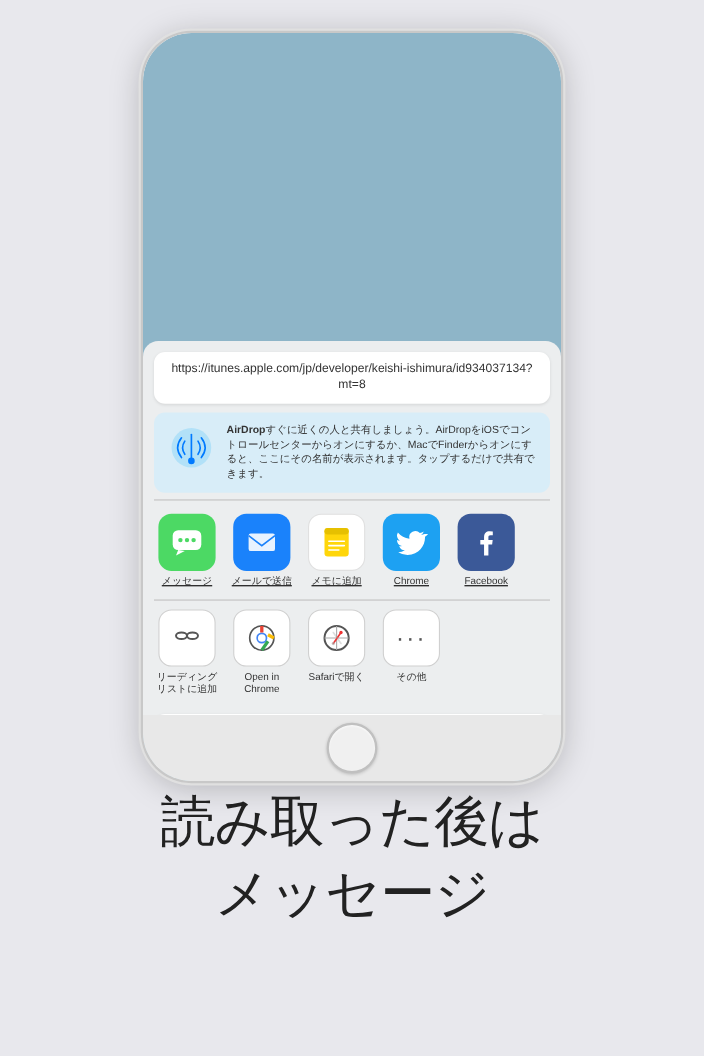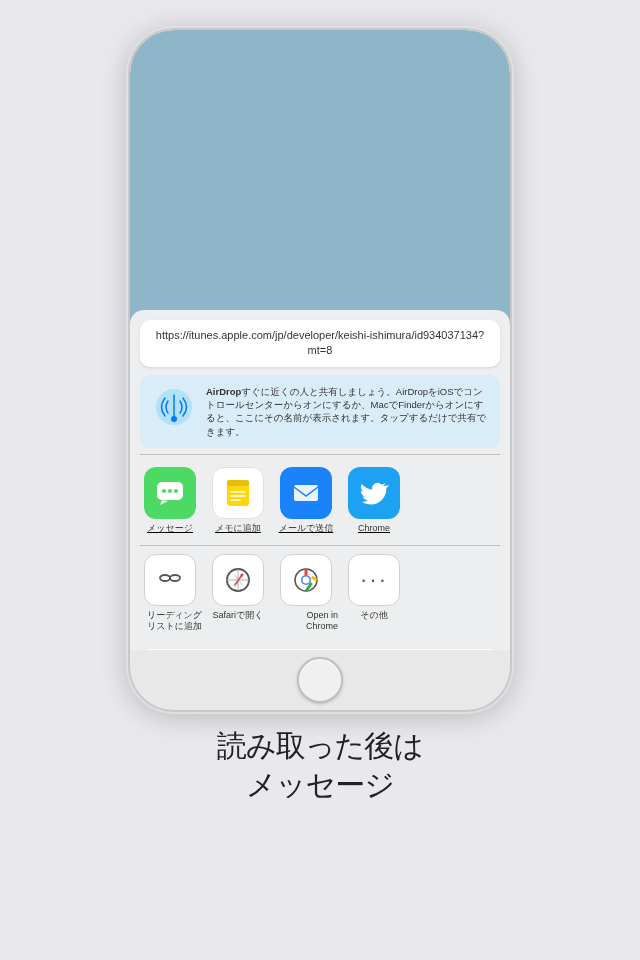--- a/index.html
+++ b/index.html
@@ -183,21 +183,21 @@
       display: flex;
       align-items: center;
       justify-content: center;
       font-size: 22px;
       color: #555;
     }
 
     .action-label {
       font-size: 9px;
       color: #333;
-      text-align: right;
+      text-align: center;
       line-height: 1.3;
     }
 
     
     .cancel-btn {
       margin: 4px 10px 10px 10px;
       background: white;
       border-radius: 10px;
       padding: 14px;
       text-align: center;
@@ -224,23 +224,23 @@
       width: 46px;
       height: 46px;
       border-radius: 50%;
       border: 2px solid #c0c0c0;
       background: #f0f0f0;
       box-shadow: 0 1px 3px rgba(0,0,0,0.2), inset 0 1px 2px rgba(255,255,255,0.8);
     }
 
     
     .bottom-text {
-      margin-top: 16px;
-      text-align: center;
-      font-size: 30px;
+      margin-top: 5px;
+      text-align: center;
+      font-size: 50px;
       font-weight: 300;
       color: #222;
       line-height: 1.3;
       letter-spacing: -1px;
     }
   </style>
 </head>
 <body>
 
 <div class="phone-frame">
@@ -278,100 +278,108 @@
                 <path d="M8 23 L6 28 L14 24" fill="white"></path>
                 <circle cx="10" cy="14" r="2" fill="#4cd964"></circle>
                 <circle cx="16" cy="14" r="2" fill="#4cd964"></circle>
                 <circle cx="22" cy="14" r="2" fill="#4cd964"></circle>
               </svg>
             </div>
             <div class="app-label">メッセージ</div>
           </div>
 
           <div class="app-item">
+            <div class="app-icon icon-mail">
+              <svg width="32" height="32" viewBox="0 0 32 32" fill="none">
+                <rect x="4" y="8" width="24" height="16" rx="2" fill="white" opacity="0.9"></rect>
+                <path d="M4 10 L16 19 L28 10" stroke="#1a82fb" stroke-width="1.5" fill="none"></path>
+              </svg>
+            </div>
+            <div class="app-label">メールで送信</div>
+          </div>
+
+          <div class="app-item">
             <div class="app-icon icon-notes">
               <svg width="32" height="32" viewBox="0 0 32 32" fill="none">
                 <rect x="5" y="3" width="22" height="26" rx="3" fill="#ffd60a"></rect>
                 <rect x="5" y="3" width="22" height="6" rx="3" fill="#e6c000"></rect>
                 <line x1="9" y1="15" x2="23" y2="15" stroke="white" stroke-width="1.5" stroke-linecap="round"></line>
                 <line x1="9" y1="19" x2="23" y2="19" stroke="white" stroke-width="1.5" stroke-linecap="round"></line>
                 <line x1="9" y1="23" x2="18" y2="23" stroke="white" stroke-width="1.5" stroke-linecap="round"></line>
               </svg>
             </div>
             <div class="app-label">メモに追加</div>
           </div>
 
           <div class="app-item">
-            <div class="app-icon icon-mail">
-              <svg width="32" height="32" viewBox="0 0 32 32" fill="none">
-                <rect x="4" y="8" width="24" height="16" rx="2" fill="white" opacity="0.9"></rect>
-                <path d="M4 10 L16 19 L28 10" stroke="#1a82fb" stroke-width="1.5" fill="none"></path>
-              </svg>
-            </div>
-            <div class="app-label">メールで送信</div>
-          </div>
-
-          <div class="app-item">
             <div class="app-icon icon-twitter">
               <svg width="32" height="32" viewBox="0 0 32 32" fill="none">
                 <path d="M28 8.5c-1 .44-2.07.74-3.2.87a5.6 5.6 0 0 0 2.45-3.09 11.17 11.17 0 0 1-3.54 1.35 5.57 5.57 0 0 0-9.5 5.07A15.8 15.8 0 0 1 3.7 7.1a5.57 5.57 0 0 0 1.72 7.43 5.55 5.55 0 0 1-2.52-.7v.07a5.57 5.57 0 0 0 4.47 5.46 5.6 5.6 0 0 1-2.51.1 5.57 5.57 0 0 0 5.2 3.86A11.17 11.17 0 0 1 4 25.06 15.76 15.76 0 0 0 12.54 27.5c10.25 0 15.86-8.5 15.86-15.87l-.02-.72A11.3 11.3 0 0 0 31.2 8.5h-3.2z" fill="white"></path>
               </svg>
             </div>
             <div class="app-label">Chrome</div>
           </div>
 
+          <div class="app-item">
+            <div class="app-icon icon-facebook">
+              <svg width="32" height="32" viewBox="0 0 32 32" fill="none">
+                <path d="M18 28V18h3.4l.5-4H18v-2.5c0-1.15.32-1.94 1.97-1.94H22V6.15A26.6 26.6 0 0 0 19.1 6c-3 0-5.05 1.83-5.05 5.19V14h-3.4v4h3.4v10H18z" fill="white"></path>
+              </svg>
+            </div>
+            <div class="app-label">Facebook</div>
+          </div>
 
         </div>
 
         <div class="divider"></div>
 
         <div class="actions-row">
 
           <div class="action-item">
             <div class="action-icon">
               <svg width="26" height="22" viewBox="0 0 26 22" fill="none">
                 <ellipse cx="8" cy="9" rx="5" ry="3" stroke="#555" stroke-width="1.8" fill="none"></ellipse>
                 <ellipse cx="18" cy="9" rx="5" ry="3" stroke="#555" stroke-width="1.8" fill="none"></ellipse>
               </svg>
             </div>
             <div class="action-label">リーディングリストに追加</div>
           </div>
 
+
+          <div class="action-item">
+            <div class="action-icon">
+              <svg width="26" height="26" viewBox="0 0 26 26" fill="none">
+                <circle cx="13" cy="13" r="11" stroke="#555" stroke-width="1.5" fill="none"></circle>
+                <circle cx="13" cy="13" r="5" fill="#4285f4"></circle>
+                <circle cx="13" cy="13" r="3.5" fill="white"></circle>
+                <path d="M13 2 L13 8" stroke="#ea4335" stroke-width="3"></path>
+                <path d="M24 13 L18.6 10" stroke="#fbbc05" stroke-width="3"></path>
+                <path d="M18.6 16 L13 24" stroke="#34a853" stroke-width="3"></path>
+              </svg>
+            </div>
+            <div class="action-label">Open in Chrome</div>
+          </div>
 
           <div class="action-item">
             <div class="action-icon">
               <svg width="26" height="26" viewBox="0 0 26 26" fill="none">
                 <circle cx="13" cy="13" r="11" stroke="#555" stroke-width="1.8" fill="none"></circle>
                 <line x1="13" y1="2" x2="13" y2="24" stroke="#aaa" stroke-width="1"></line>
                 <line x1="2" y1="13" x2="24" y2="13" stroke="#aaa" stroke-width="1"></line>
                 <path d="M17 8 L10 18" stroke="#e33" stroke-width="1.5" stroke-linecap="round"></path>
                 <path d="M10 8 L17 18" stroke="#aaa" stroke-width="1.5" stroke-linecap="round" opacity="0.4"></path>
                 <circle cx="17" cy="8" r="1.5" fill="#e33"></circle>
                 <circle cx="10" cy="18" r="1.5" fill="#aaa" opacity="0.6"></circle>
               </svg>
             </div>
             <div class="action-label">Safariで開く</div>
           </div>
 
           <div class="action-item">
             <div class="action-icon">
-              <svg width="26" height="26" viewBox="0 0 26 26" fill="none">
-                <circle cx="13" cy="13" r="11" stroke="#555" stroke-width="1.5" fill="none"></circle>
-                <circle cx="13" cy="13" r="5" fill="#4285f4"></circle>
-                <circle cx="13" cy="13" r="3.5" fill="white"></circle>
-                <path d="M13 2 L13 8" stroke="#ea4335" stroke-width="3"></path>
-                <path d="M24 13 L18.6 10" stroke="#fbbc05" stroke-width="3"></path>
-                <path d="M18.6 16 L13 24" stroke="#34a853" stroke-width="3"></path>
-              </svg>
-            </div>
-            <div class="action-label">Open in Chrome</div>
-          </div>
-
-          <div class="action-item">
-            <div class="action-icon">
               <span style="font-size:22px;color:#555;letter-spacing:2px">···</span>
             </div>
             <div class="action-label">その他</div>
           </div>
 
         </div>
 
         <div class="cancel-btn">キャンセル</div>
 
       </div>

